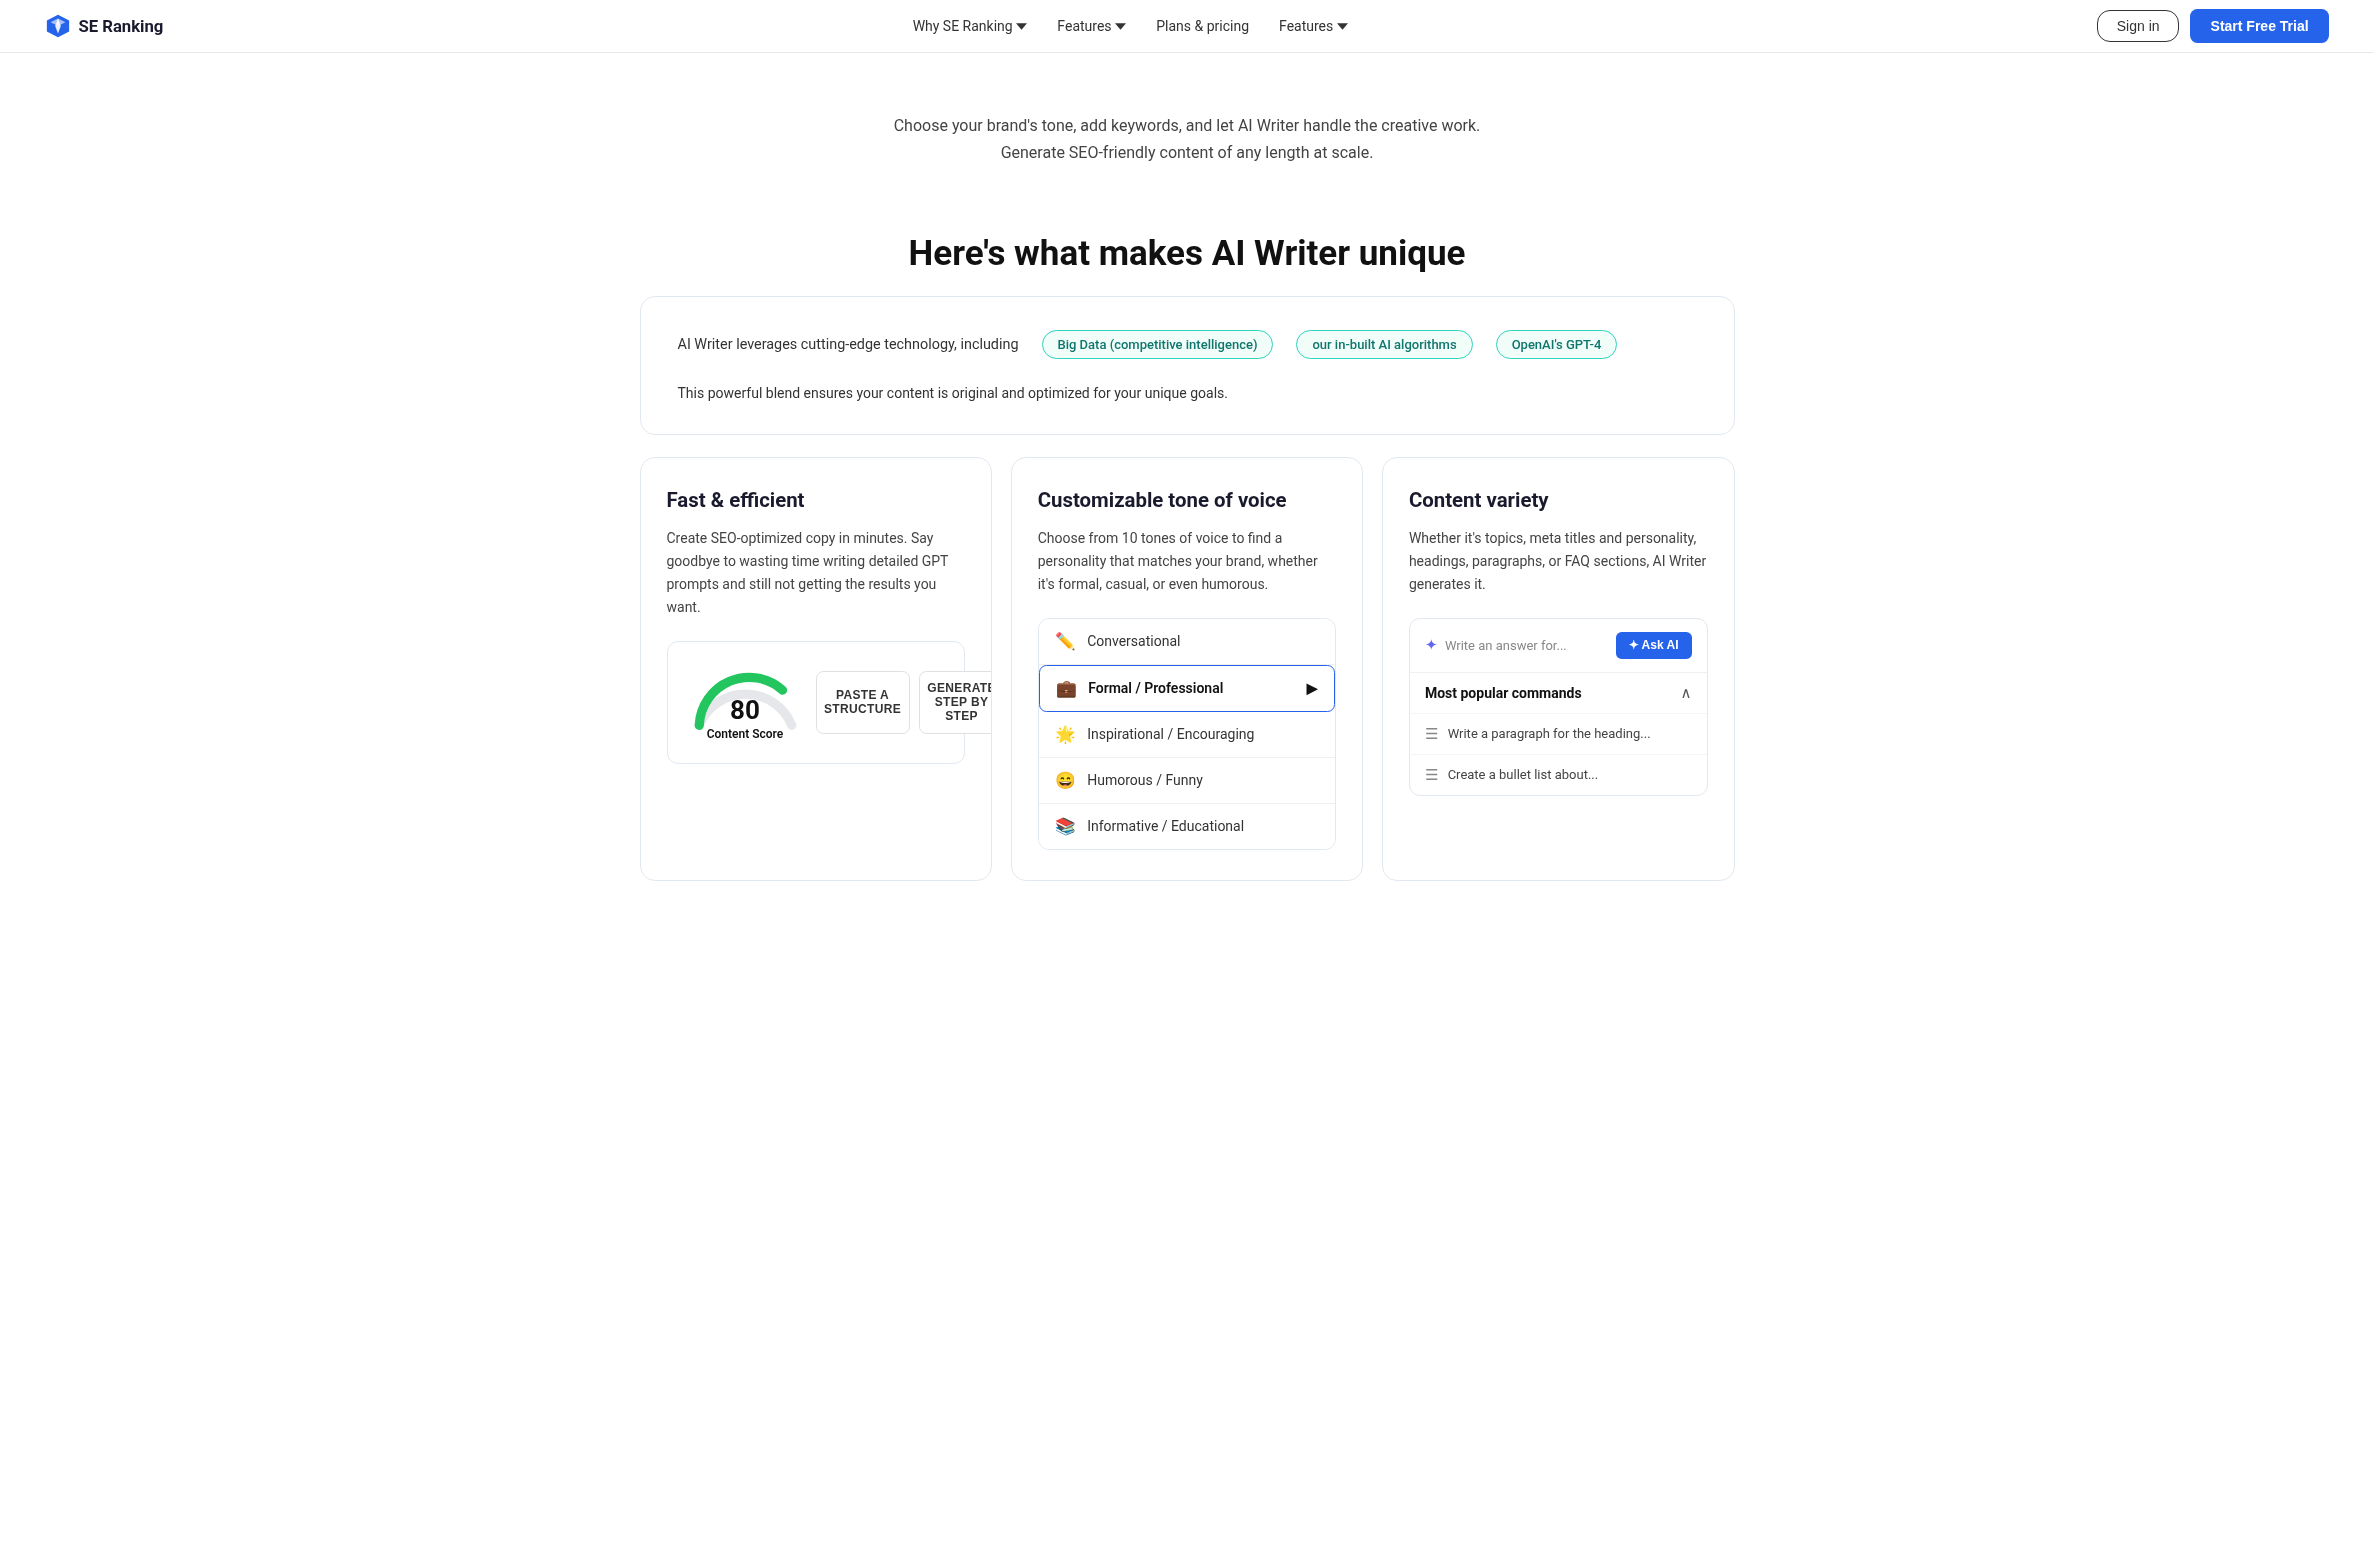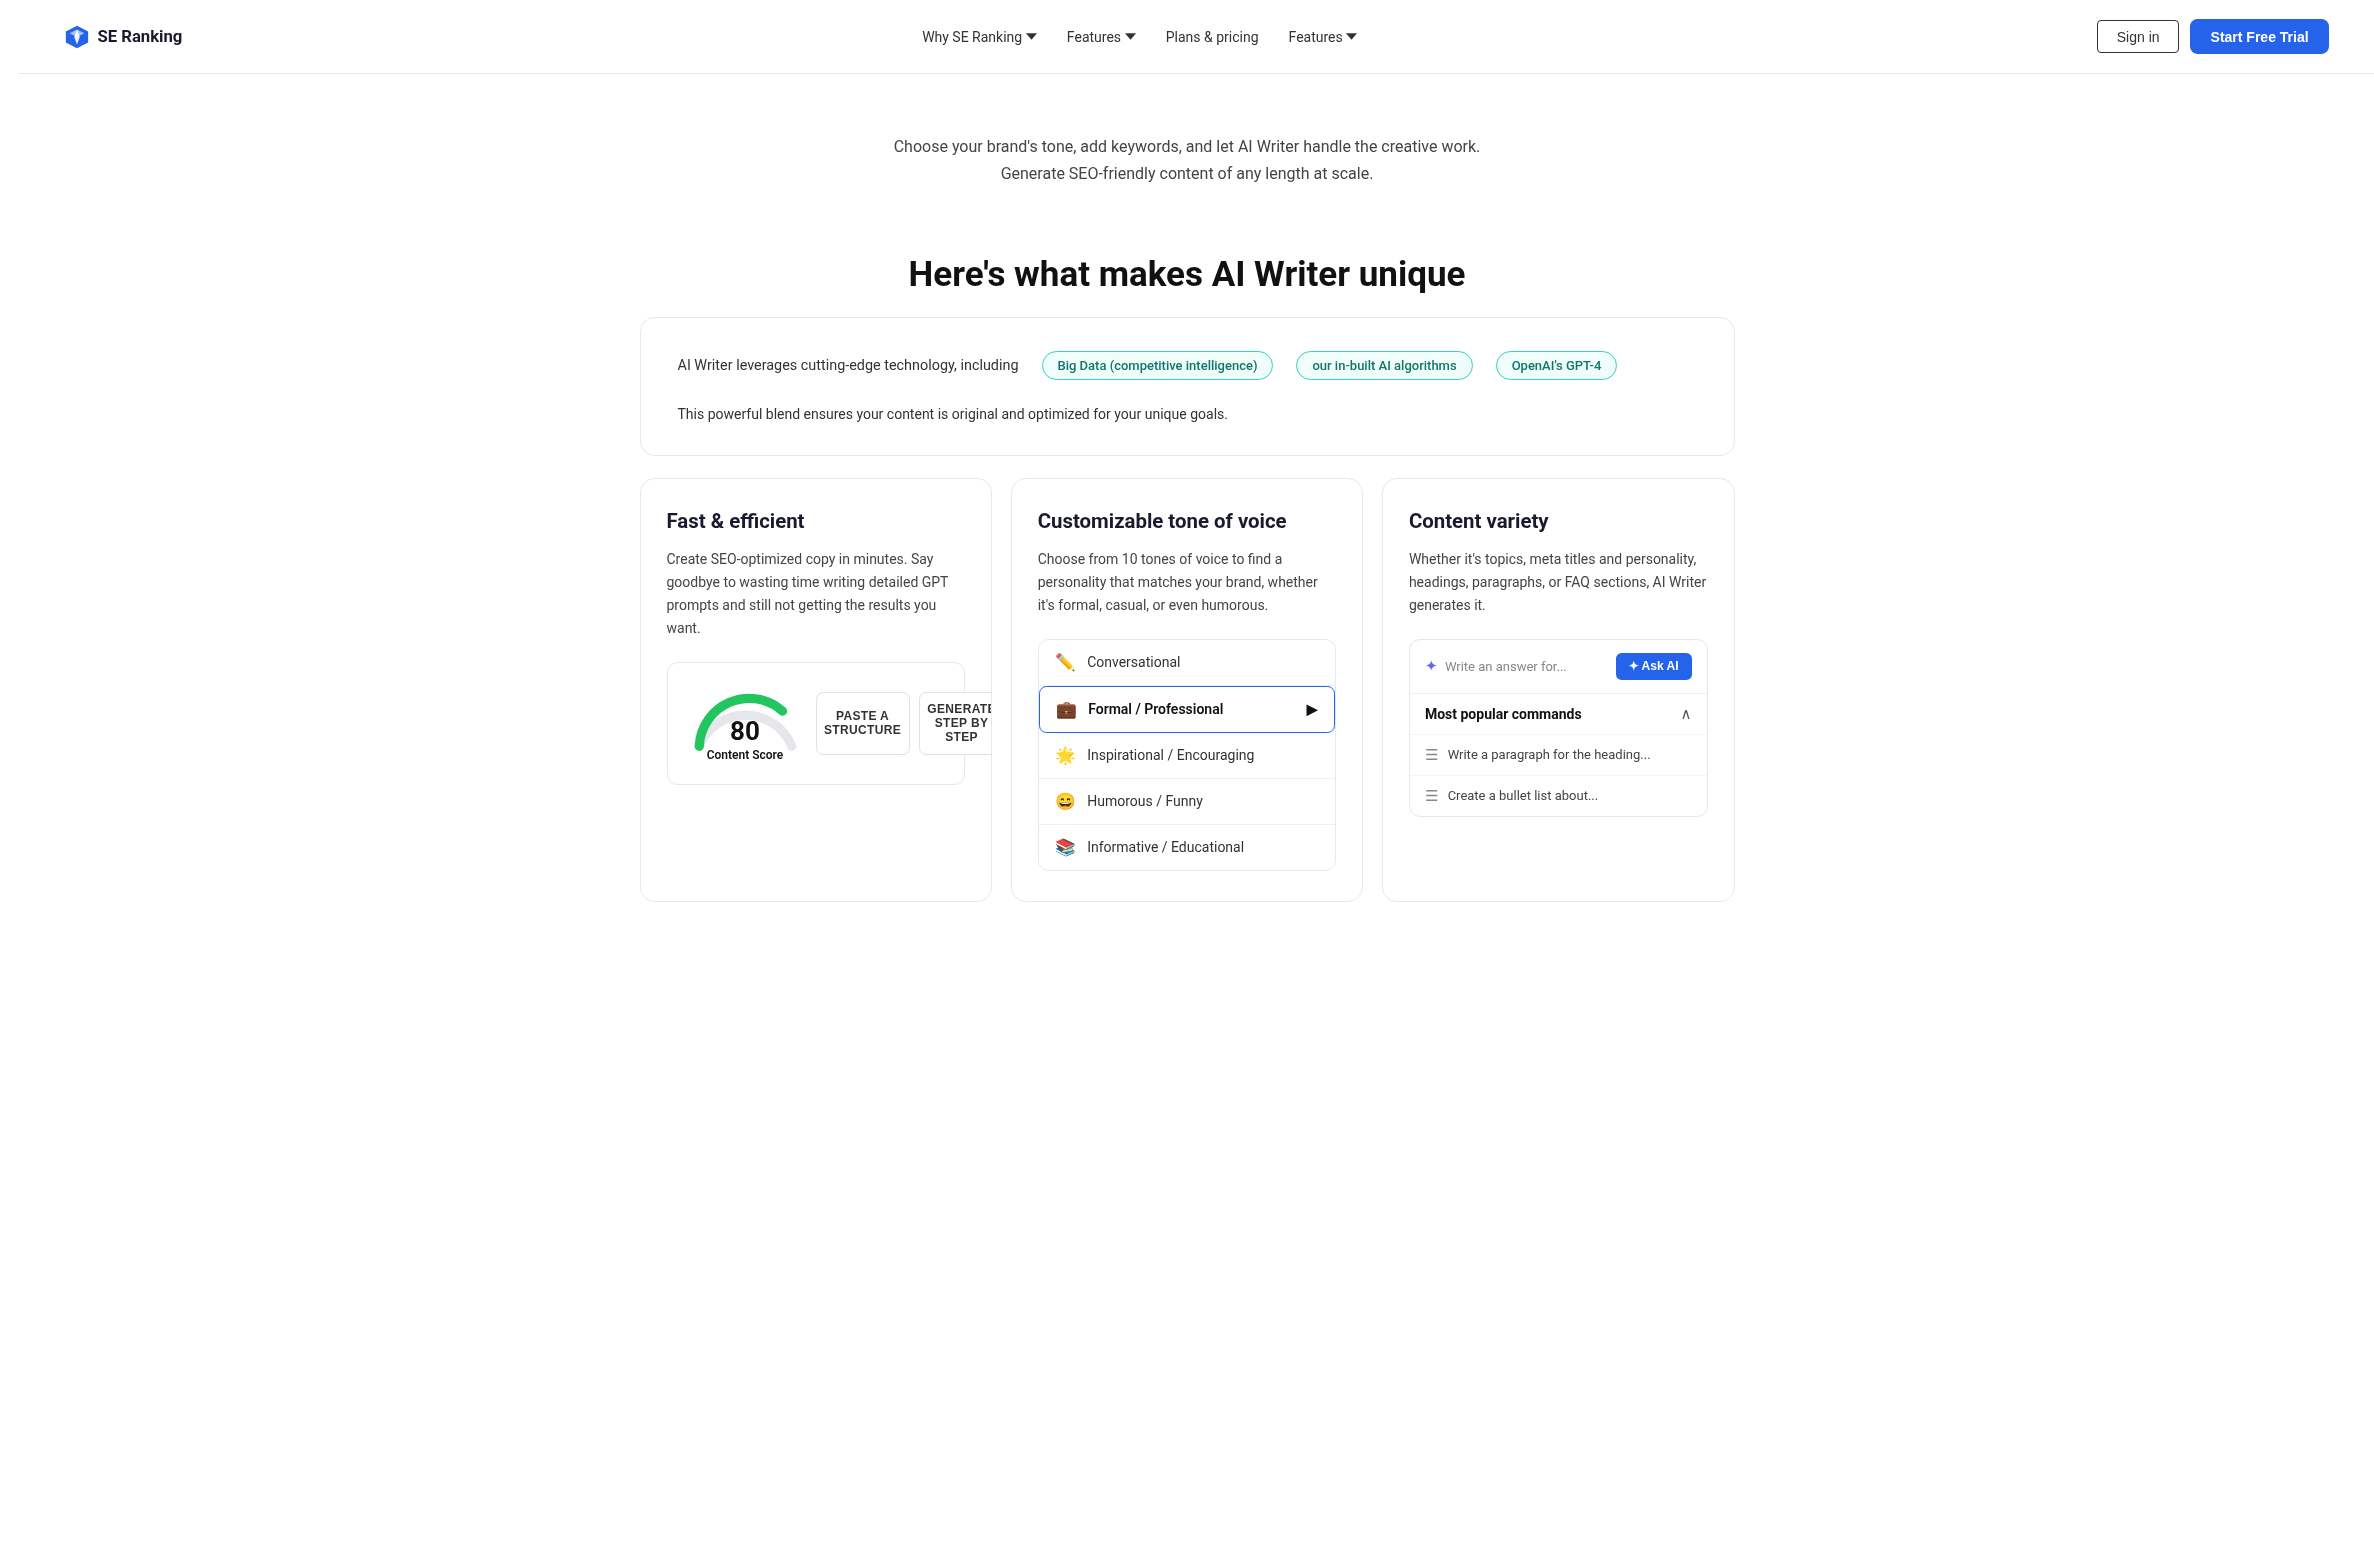--- a/index.html
+++ b/index.html
@@ -1,30 +1,30 @@
 <!DOCTYPE html>
 <html style="font-size:15px"><head>
   <meta charset="utf-8">
   <style>
     * { box-sizing: border-box; margin: 0; padding: 0; }
     body { font-family: -apple-system, BlinkMacSystemFont, 'Segoe UI', Roboto, sans-serif; background: #fff; color: #1a1a2e; }
 
     
     nav {
       display: flex; align-items: center; justify-content: space-between;
-      padding: 0 45px; height: 74px; border-bottom: 0.9px solid #e8e8e8;
-      position: sticky; top: 0; background: #fff; z-index: 100; margin-left: 19px;
+      padding: 0 45px; height: 53px; border-bottom: 0.9px solid #e8e8e8;
+      position: sticky; top: 0; background: #fff; z-index: 100;
     }
     .nav-logo { display: flex; align-items: center; gap: 7.4px; text-decoration: none; color: #1a1a2e; font-weight: 700; font-size: 16.7px; }
     .logo-icon { width: 26px; height: 26px; }
     .nav-links { display: flex; align-items: center; gap: 30px; }
     .nav-link { font-size: 14px; color: #333; text-decoration: none; display: flex; align-items: center; gap: 3.7px; cursor: pointer; }
     .nav-link svg { width: 11px; height: 11px; }
     .nav-actions { display: flex; align-items: center; gap: 11px; }
-    .btn-signin { border: 1.4px solid #333; background: #fff; color: #333; padding: 7.4px 18.6px; border-radius: 4px; font-size: 14px; cursor: pointer; font-weight: 500; }
+    .btn-signin { border: 1.4px solid #333; background: #fff; color: #333; padding: 7.4px 18.6px; border-radius: 13px; font-size: 14px; cursor: pointer; font-weight: 500; }
     .btn-trial { background: #2563eb; color: #fff; border: none; padding: 9.3px 20.4px; border-radius: 7.4px; font-size: 14px; cursor: pointer; font-weight: 600; }
 
     
     .hero { text-align: center; padding: 59px 22px 37px; max-width: 798px; margin: 0 auto; }
     .hero h1 { font-size: 48px; font-weight: 700; color: #111; line-height: 1.15; margin-bottom: 22px; }
     .hero p { font-size: 16px; color: #444; line-height: 1.7; max-width: 631px; margin: 0 auto; }
 
     
     .section-title { text-align: center; font-size: 35px; font-weight: 700; color: #111; padding: 30px 22px 22px; }
 

